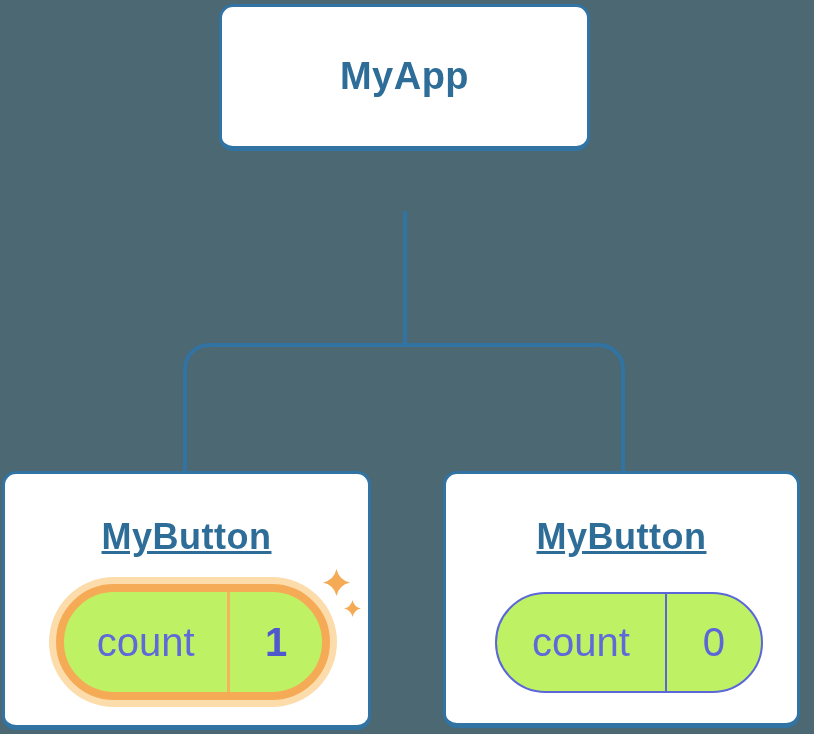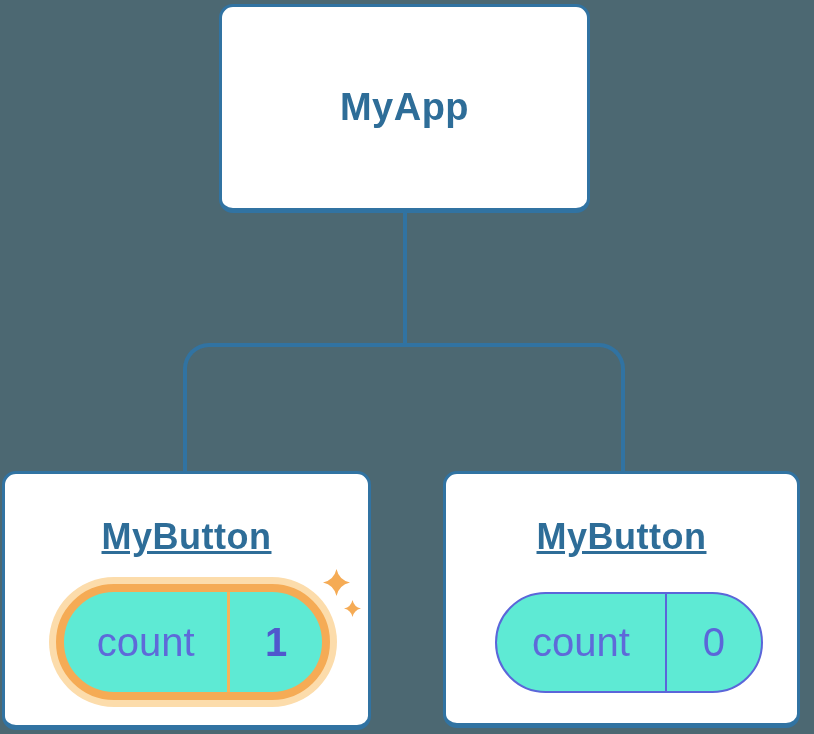--- a/index.html
+++ b/index.html
@@ -17,21 +17,21 @@
   .card {
     position: absolute;
     background: #ffffff;
     border: 3px solid #3173a2;
     border-bottom-width: 5px;
     border-radius: 14px;
     box-sizing: border-box;
   }
   .card-root {
     left: 219px; top: 4px;
-    width: 371px; height: 209px;
+    width: 371px; height: 147px;
     display: flex; align-items: center; justify-content: center;
   }
   .card-child-left  { left: 2px;   top: 471px; width: 369px; height: 259px; }
   .card-child-right { left: 443px; top: 471px; width: 357px; height: 257px; }
 
   .node-title {
     color: #2e6d98;
     font-weight: 700;
     font-size: 38px;
     letter-spacing: 0.5px;
@@ -58,21 +58,21 @@
     box-sizing: border-box;
     border-top: 4px solid #3173a2;
     border-left: 4px solid #3173a2;
     border-right: 4px solid #3173a2;
     border-radius: 26px 26px 0 0;
   }
 
   
   .pill {
     position: absolute;
-    background: #5eead4;
+    background: #bef264;
     border-radius: 999px;
     box-sizing: border-box;
     display: flex;
     align-items: stretch;
     overflow: hidden;
   }
   .pill-highlighted {
     left: 51px; top: 110px;
     width: 274px; height: 116px;
     border: 8px solid #f5ab55;

